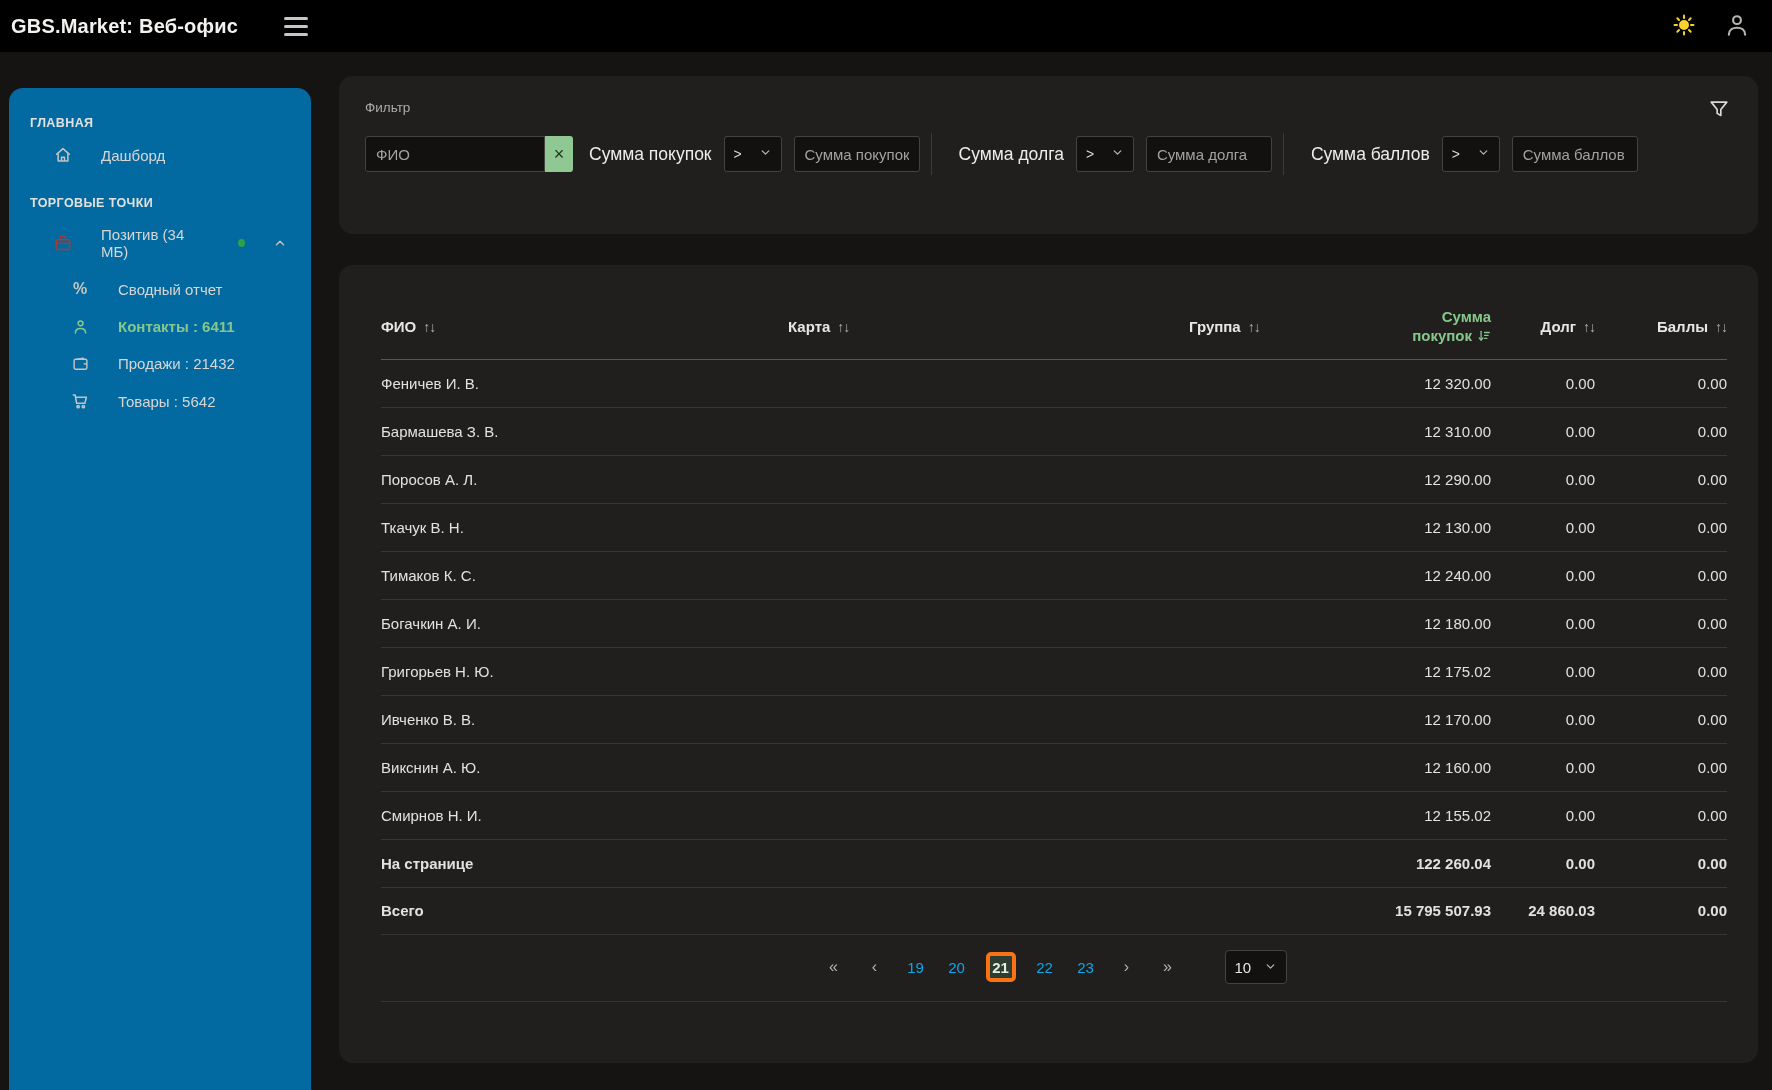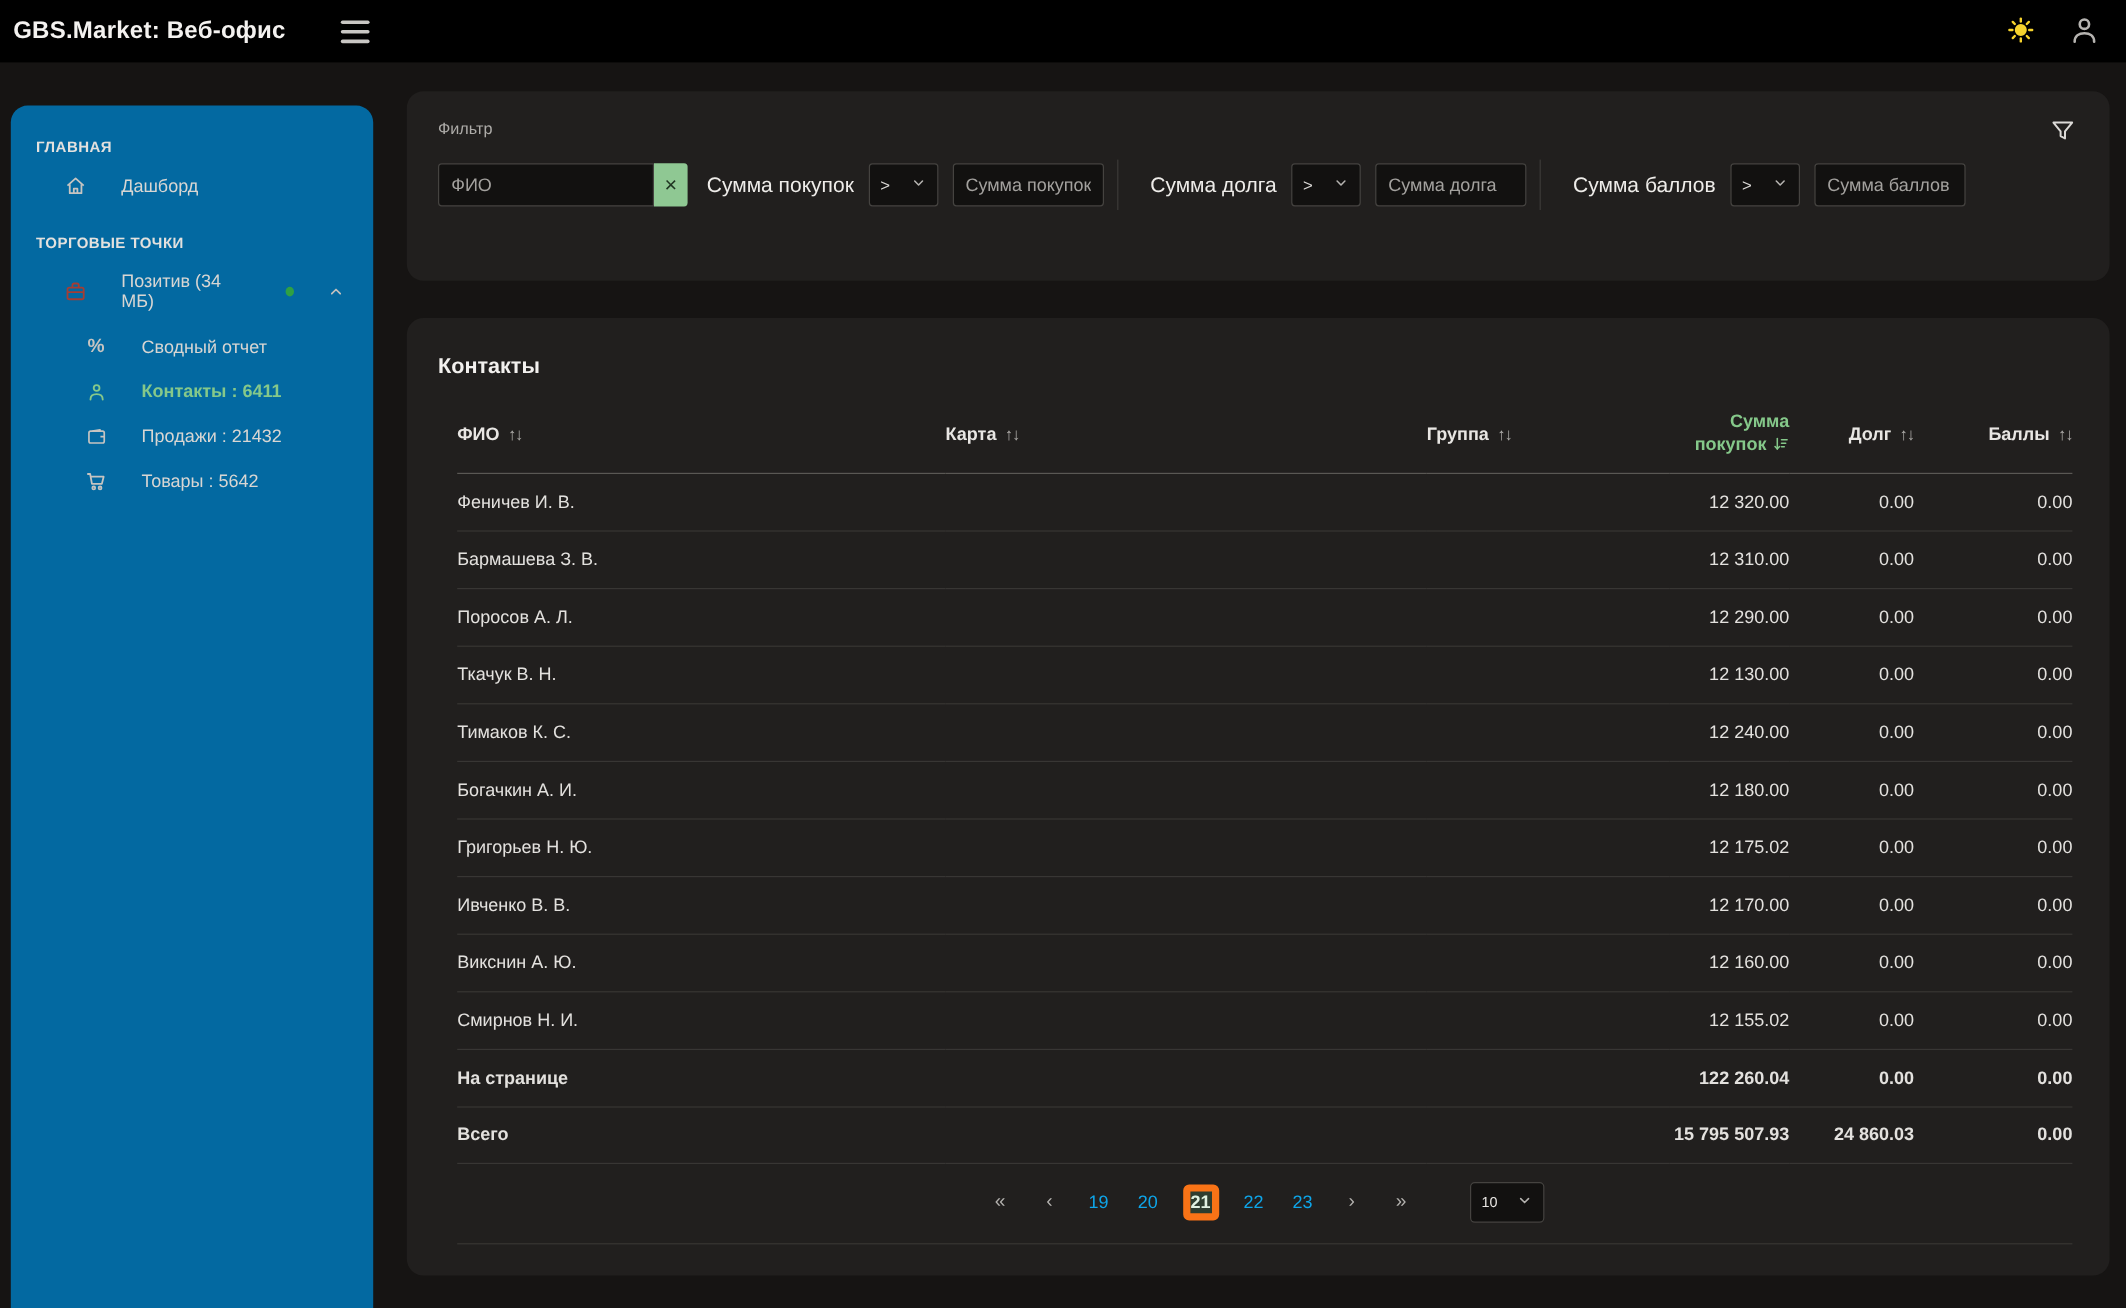--- a/index.html
+++ b/index.html
@@ -95,27 +95,27 @@
     display:flex; align-items:center; justify-content:center; gap:17px;
     padding:15px 0 17px 0; border-bottom:1px solid #383634; margin-left:16px; width:1346px;
   }
   .pg-btn {
     min-width:24px; height:30px; display:flex; align-items:center; justify-content:center;
     background:none; border:none; color:#0ea5e9; font-size:15px; cursor:pointer;
     font-family:"Liberation Sans", sans-serif;
   }
   .pg-btn.nav { color:#b4b2af; font-size:16px; }
   .pg-btn.active {
-    background:#2e3d2f; border:6px solid #f97316; border-radius:5px;
+    background:#2e3d2f; border:4px solid #f97316; border-radius:5px;
     color:#e0f1e1; width:30px; font-weight:bold;
   }
   .size-select {
     margin-left:28px; width:62px; height:34px; background:#121110;
     border:1px solid #454340; border-radius:4px; display:flex; align-items:center;
-    justify-content:space-between; padding:0 9px; font-size:12px; color:#e8e6e3; cursor:pointer;
+    justify-content:space-between; padding:0 9px; font-size:15px; color:#e8e6e3; cursor:pointer;
   }
 </style>
 </head>
 <body>
 
 <header class="topbar">
   <div class="app-title">GBS.Market: Веб-офис</div>
   <div class="hamburger">
       <span></span>
       <span></span>
@@ -269,21 +269,20 @@
           <svg width="13" height="13" viewBox="0 0 24 24" fill="none" stroke="#b5b3b0" stroke-width="2.4" stroke-linecap="round" stroke-linejoin="round">
               <polyline points="6 9 12 15 18 9"></polyline>
             </svg>
         </span>
       </div>
       <input class="finput val-input" placeholder="Сумма баллов" style="">
     </div>
   </section>
 
   <section class="card table-card">
-    <div class="table-title">Контакты</div>
 
     <table>
       <colgroup>
         <col class="c-fio">
           <col class="c-card">
           <col class="c-group">
           <col class="c-pur">
           <col class="c-debt">
           <col class="c-pts">
       </colgroup>

